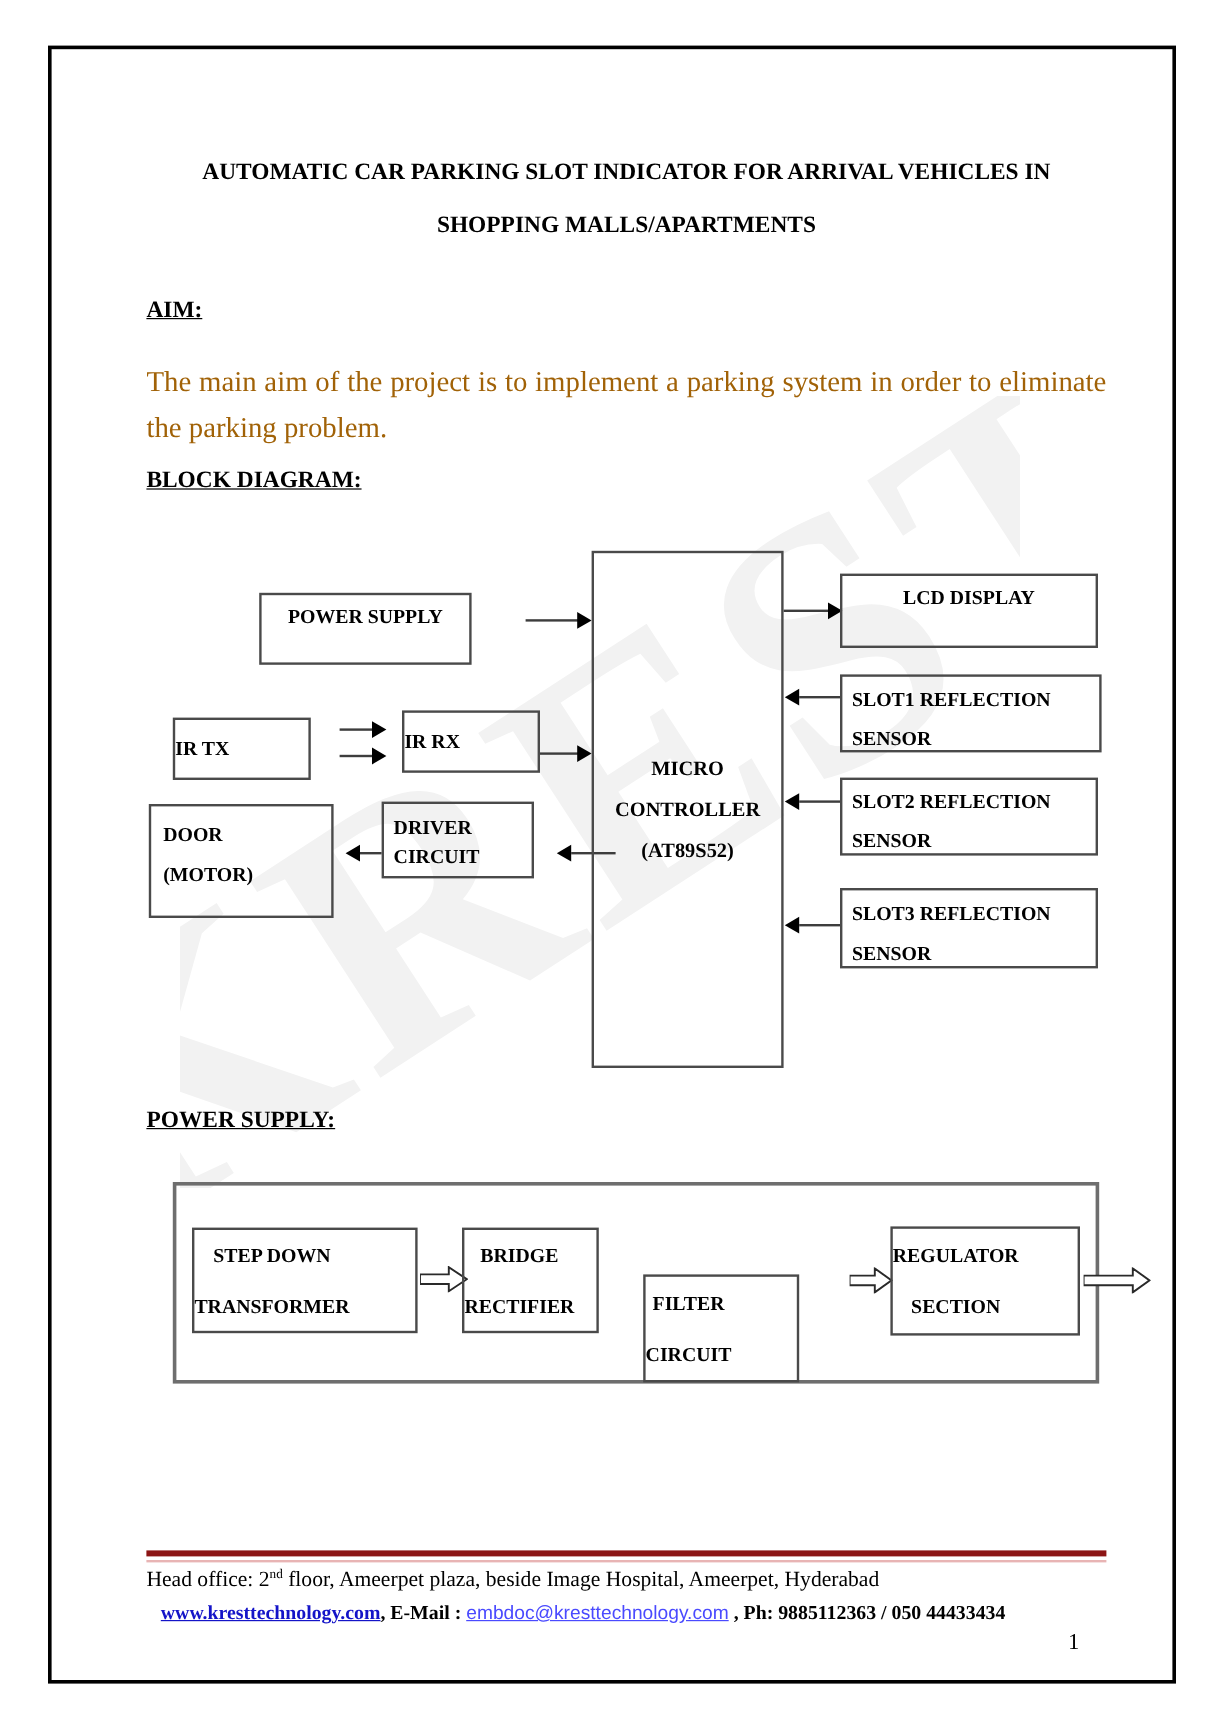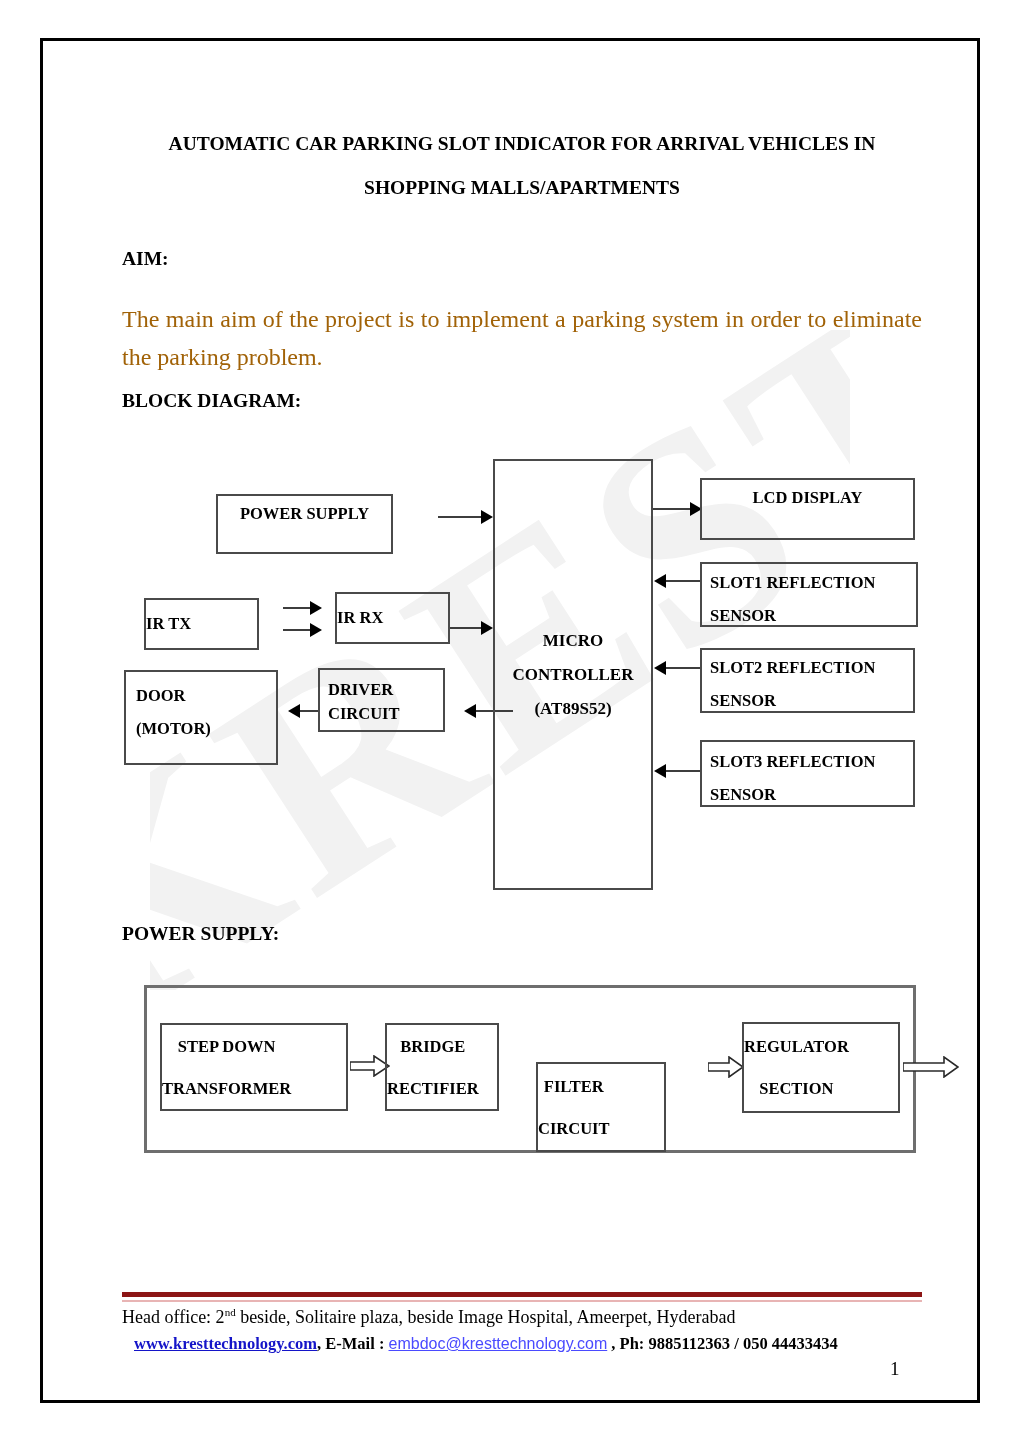--- a/index.html
+++ b/index.html
@@ -57,20 +57,21 @@
     line-height: 44px;
     color: #000;
   }
   .sec-head {
     position: absolute;
     font-family: "Liberation Serif", serif;
     font-weight: bold;
     font-size: 19.5px;
     color: #000;
     white-space: nowrap;
+    text-decoration: underline;
   }
   .aim-head { left: 122px; top: 248px; }
   .blockdiagram-head { left: 122px; top: 390px; }
   .powersupply-head { left: 122px; top: 923px; }
   .aim-body {
     position: absolute;
     left: 122px;
     top: 300px;
     width: 800px;
     text-align: justify;
@@ -333,21 +334,21 @@
     <div class="holo" style="left:903px; top:1056px;">
       <svg width="56" height="22" viewBox="0 0 56 22" xmlns="http://www.w3.org/2000/svg">
         <path d="M0 7 L41 7 L41 1 L55 11 L41 21 L41 15 L0 15 Z" fill="#ffffff" stroke="#2a2a2a" stroke-width="1.6"></path>
       </svg>
     </div>
 
     <div class="footer-rule-thick"></div>
     <div class="footer-rule-thin"></div>
 
     <div class="footer-line1">
-      <span>Head office: 2</span><sup>nd</sup><span> beside, Solitaire plaza, beside Image Hospital, Ameerpet, Hyderabad</span>
+      <span>Head office: 2</span><sup>nd</sup><span> floor, Ameerpet plaza, beside Image Hospital, Ameerpet, Hyderabad</span>
     </div>
 
     <div class="footer-line2">
       <a class="lnk-web" href="#">www.kresttechnology.com</a><span>, E-Mail : </span><a class="lnk-mail" href="#">embdoc@kresttechnology.com</a><span> , Ph: 9885112363 / 050 44433434</span>
     </div>
 
     <div class="page-num">1</div>
 
   </div>
 </div>

